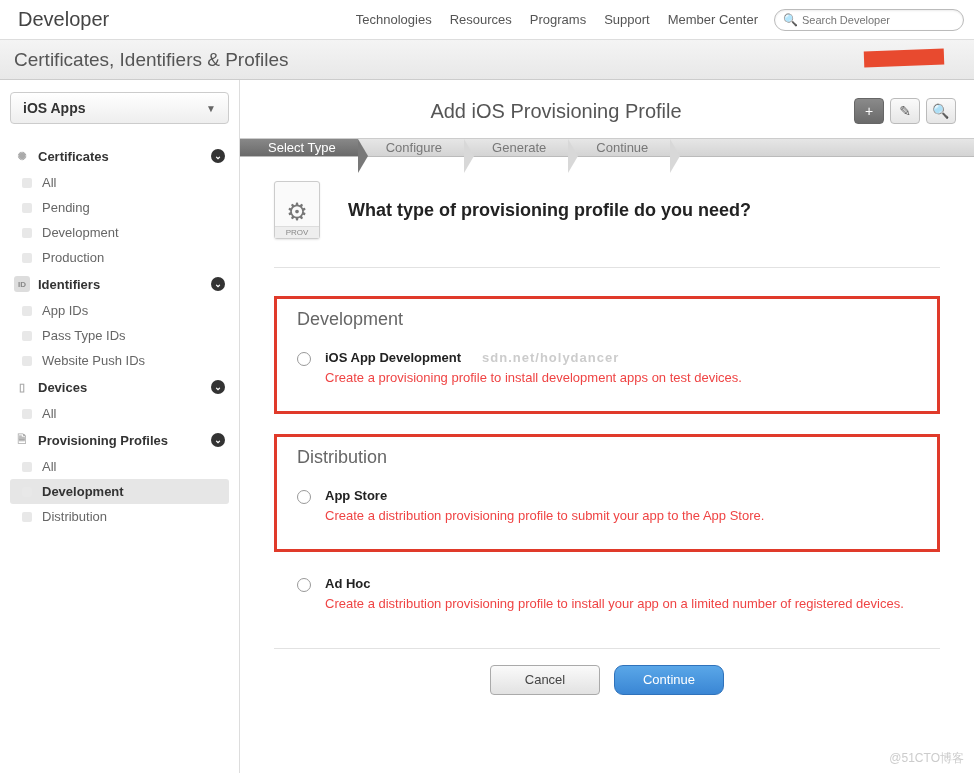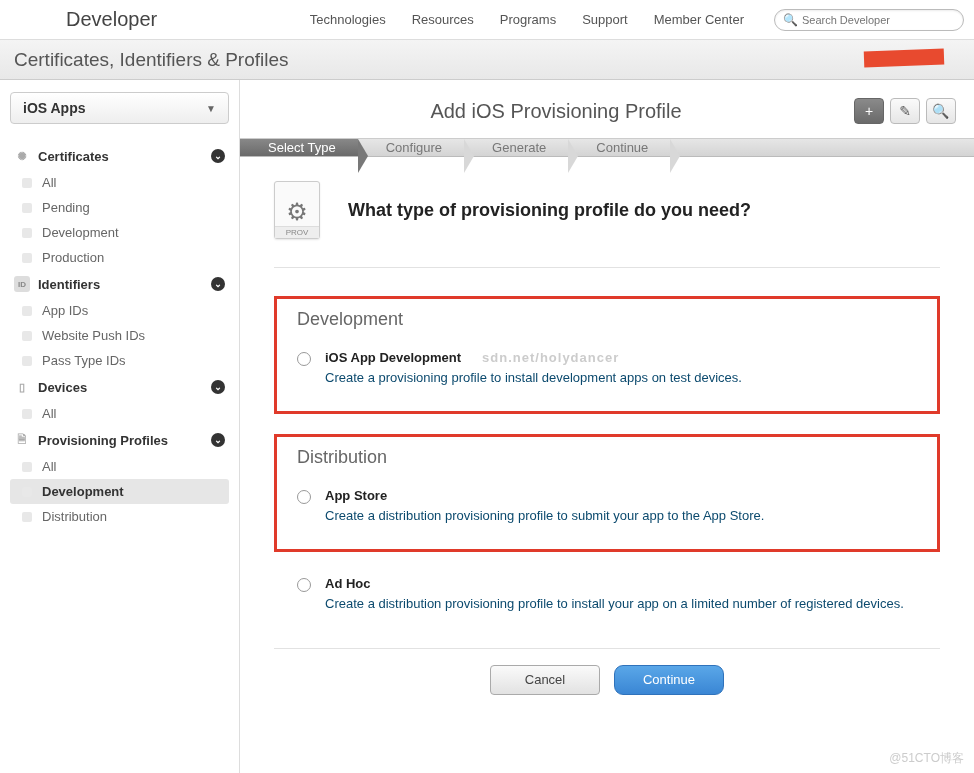--- a/index.html
+++ b/index.html
@@ -1,22 +1,22 @@
 <!DOCTYPE html>
 <html><head>
 <meta charset="utf-8">
 <style>
 * { margin:0; padding:0; box-sizing:border-box; font-family:"Lucida Grande","Helvetica Neue",Arial,sans-serif; }
 body { background:#fff; color:#333; font-size:13px; width:974px; }
 
 
 .topnav { height:40px; display:flex; align-items:center; padding:0 10px; border-bottom:1px solid #ddd; }
 .apple-logo { font-size:22px; color:#333; margin-right:8px; }
-.dev-label { font-size:20px; color:#444; font-weight:400;margin-left:48px; }
-.nav-links { margin-left:auto; display:flex; gap:26px; margin-right:30px; }
+.dev-label { font-size:20px; color:#444; font-weight:400; }
+.nav-links { margin-left:auto; display:flex; gap:18px; margin-right:16px; }
 .nav-links span { color:#555; font-size:13px; cursor:pointer; }
 .search-wrap { width:190px; height:22px; border:1px solid #bbb; border-radius:11px; display:flex; align-items:center; padding:0 8px; background:#fff; box-shadow:inset 0 1px 2px rgba(0,0,0,.08); }
 .search-wrap .mag { font-size:12px; color:#888; margin-right:4px; }
 .search-wrap input { border:none; outline:none; font-size:11px; color:#888; width:100%; background:transparent; }
 
 
 .page-header { background:linear-gradient(#f4f4f4,#e8e8e8); border-bottom:1px solid #ccc; height:40px; display:flex; align-items:center; padding:0 14px; position:relative; }
 .page-header h1 { font-size:19px; color:#555; font-weight:500; }
 .redact { position:absolute; right:30px; top:10px; width:80px; height:16px; background:#e84a2f; transform:rotate(-2deg); }
 
@@ -56,21 +56,21 @@
 .prov-icon { width:46px; height:58px; border:1px solid #ccc; border-radius:3px; background:#fafafa; display:flex; flex-direction:column; align-items:center; justify-content:flex-end; box-shadow:0 1px 2px rgba(0,0,0,.1); }
 .prov-icon .gear { font-size:24px; color:#777; }
 .prov-icon .lab { font-size:8px; color:#888; background:#eee; width:100%; text-align:center; padding:1px 0; border-top:1px solid #ddd; }
 .prov-q { font-size:18px; font-weight:bold; color:#222; }
 
 .redbox { border:3px solid #e03a2a; padding:4px 20px 20px 20px; margin-bottom:20px; }
 .sect-h { font-size:18px; color:#666; padding:6px 0 16px 0; }
 .radio-row { display:flex; gap:14px; padding:4px 0; }
 .radio { width:14px; height:14px; border:1px solid #999; border-radius:50%; margin-top:2px; background:#fff; flex-shrink:0; }
 .radio-body .t { font-weight:bold; font-size:13px; color:#222; }
-.radio-body .d { font-size:13px; color:#0c4a6e; margin-top:4px; line-height:1.4; }
+.radio-body .d { font-size:13px; color:#ef4444; margin-top:4px; line-height:1.4; }
 .watermark { color:#ccc; font-size:13px; letter-spacing:1px; margin-left:21px; }
 
 .plain-opt { padding:0 20px 0 23px; }
 
 
 .c-foot { border-top:1px solid #e2e2e2; margin-top:30px; padding:16px 0; display:flex; justify-content:center; gap:14px; }
 .btn { min-width:110px; height:30px; border-radius:4px; border:1px solid #aaa; background:linear-gradient(#fafafa,#e2e2e2); font-size:13px; color:#444; font-weight:500; cursor:pointer; }
 .btn.primary { background:linear-gradient(#5aa7e8,#3a86d4); border-color:#2f72bb; color:#fff;border-radius:9px; }
 
 .attrib { position:fixed; right:10px; bottom:6px; color:#ccc; font-size:12px; }
@@ -133,25 +133,25 @@
       <span class="gi" style="background:#ddd;border-radius:3px;font-size:8px;color:#888;font-weight:bold;">ID</span>
       <span>Identifiers</span>
       <span class="tog">⌄</span>
     </div>
     <div class="sb-item">
         <span class="sb-bullet"></span>
         <span>App IDs</span>
       </div>
     <div class="sb-item">
         <span class="sb-bullet"></span>
+        <span>Pass Type IDs</span>
+      </div>
+    <div class="sb-item">
+        <span class="sb-bullet"></span>
         <span>Website Push IDs</span>
-      </div>
-    <div class="sb-item">
-        <span class="sb-bullet"></span>
-        <span>Pass Type IDs</span>
       </div>
 
     <div class="sb-group-h">
       <span class="gi">▯</span>
       <span>Devices</span>
       <span class="tog">⌄</span>
     </div>
     <div class="sb-item">
         <span class="sb-bullet"></span>
         <span>All</span>

